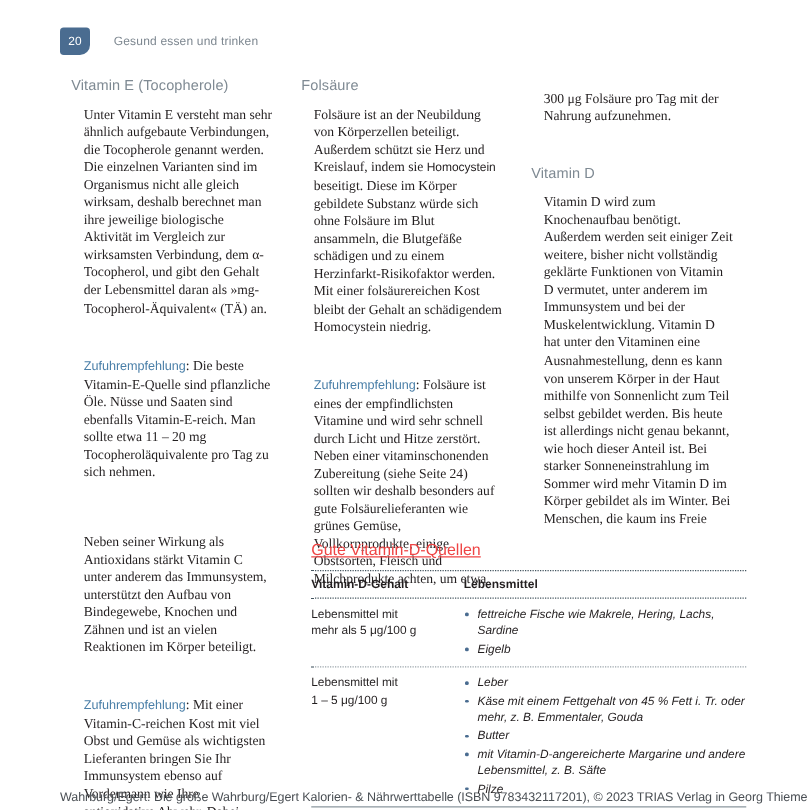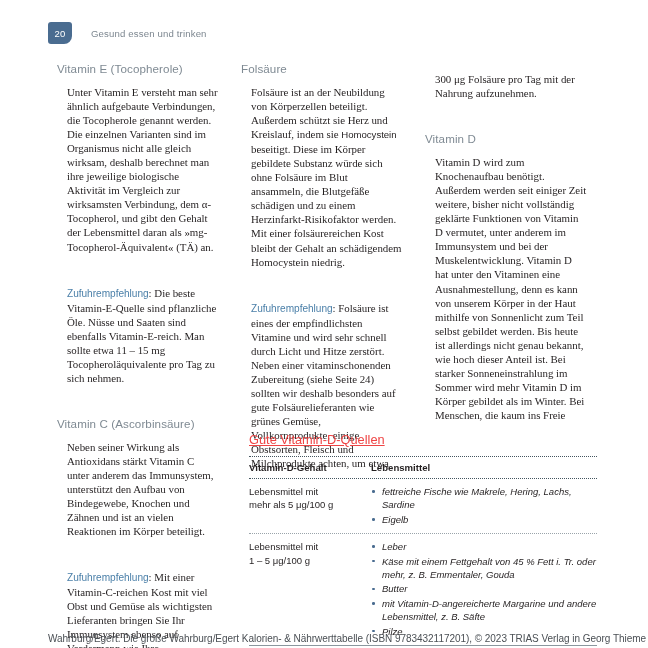--- a/index.html
+++ b/index.html
@@ -189,23 +189,22 @@
     <div class="folio">20</div>
     <div class="runhead-title">Gesund essen und trinken</div>
   </div>
 
   <div class="cols">
 
     <div class="col c1">
       <h2 class="sec">Vitamin E (Tocopherole)</h2>
       <p class="body">Unter Vitamin E versteht man sehr ähnlich aufgebaute Verbindungen, die Tocopherole genannt werden. Die einzelnen Varianten sind im Organismus nicht alle gleich wirksam, deshalb berechnet man ihre jeweilige biologische Aktivität im Vergleich zur wirksamsten Verbindung, dem α-Tocopherol, und gibt den Gehalt der Lebensmittel daran als »mg-Tocopherol-Äquivalent« (TÄ) an.</p>
       <div class="spacer-sm"></div>
-      <p class="body"><span class="lead">Zufuhrempfehlung</span><span>: Die beste Vitamin-E-Quelle sind pflanzliche Öle. Nüsse und Saaten sind ebenfalls Vitamin-E-reich. Man sollte etwa 11 – 15 mg Tocopheroläquivalente pro Tag zu sich nehmen.</span></p>
+      <p class="body"><span class="lead">Zufuhrempfehlung</span><span>: Die beste Vitamin-E-Quelle sind pflanzliche Öle. Nüsse und Saaten sind ebenfalls Vitamin-E-reich. Man sollte etwa 11 – 20 mg Tocopheroläquivalente pro Tag zu sich nehmen.</span></p>
       <div class="spacer-md"></div>
-      <h2 class="sec">Vitamin C (Ascorbinsäure)</h2>
       <p class="body">Neben seiner Wirkung als Antioxidans stärkt Vitamin C unter anderem das Immunsystem, unterstützt den Aufbau von Bindegewebe, Knochen und Zähnen und ist an vielen Reaktionen im Körper beteiligt.</p>
       <div class="spacer-sm"></div>
       <p class="body"><span class="lead">Zufuhrempfehlung</span><span>: Mit einer Vitamin-C-reichen Kost mit viel Obst und Gemüse als wichtigsten Lieferanten bringen Sie Ihr Immunsystem ebenso auf Vordermann wie Ihre antioxidative Abwehr. Dabei sollten Sie etwa 100 mg Vitamin C pro Tag aufnehmen.</span></p>
     </div>
 
     <div class="col c2">
       <h2 class="sec">Folsäure</h2>
       <p class="body"><span>Folsäure ist an der Neubildung von Körperzellen beteiligt. Außerdem schützt sie Herz und Kreislauf, indem sie </span><span class="sans-term">Homocystein</span><span> beseitigt. Diese im Körper gebildete Substanz würde sich ohne Folsäure im Blut ansammeln, die Blutgefäße schädigen und zu einem Herzinfarkt-Risikofaktor werden. Mit einer folsäurereichen Kost bleibt der Gehalt an schädigendem Homocystein niedrig.</span></p>
       <div class="spacer-sm"></div>
       <p class="body"><span class="lead">Zufuhrempfehlung</span><span>: Folsäure ist eines der empfindlichsten Vitamine und wird sehr schnell durch Licht und Hitze zerstört. Neben einer vitaminschonenden Zubereitung (siehe Seite 24) sollten wir deshalb besonders auf gute Folsäurelieferanten wie grünes Gemüse, Vollkornprodukte, einige Obstsorten, Fleisch und Milchprodukte achten, um etwa</span></p>

